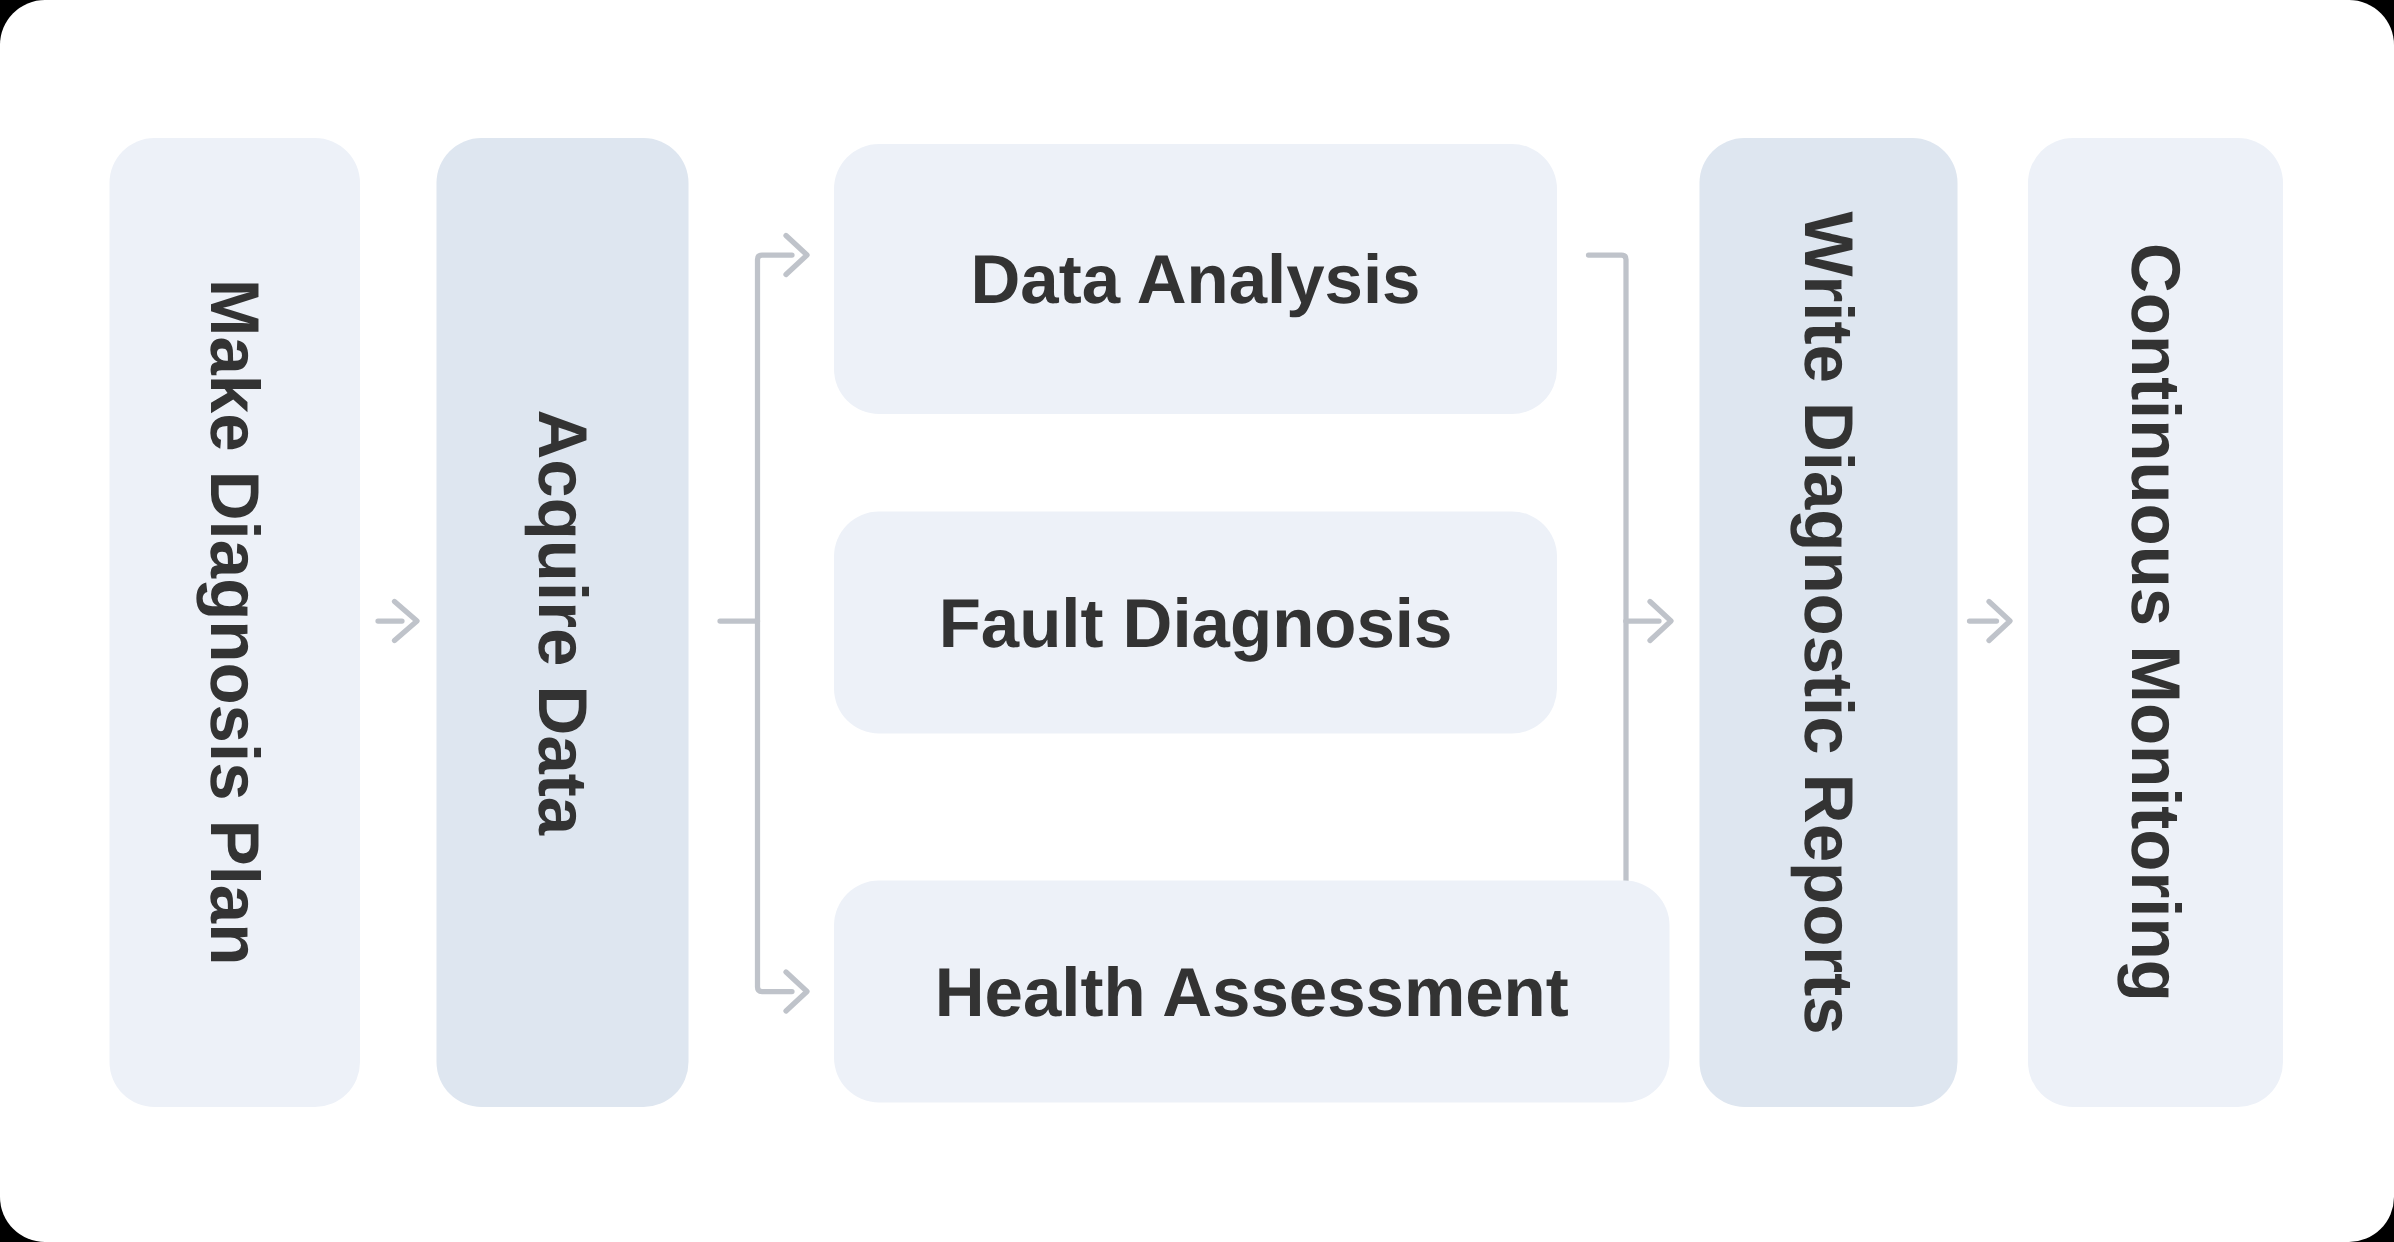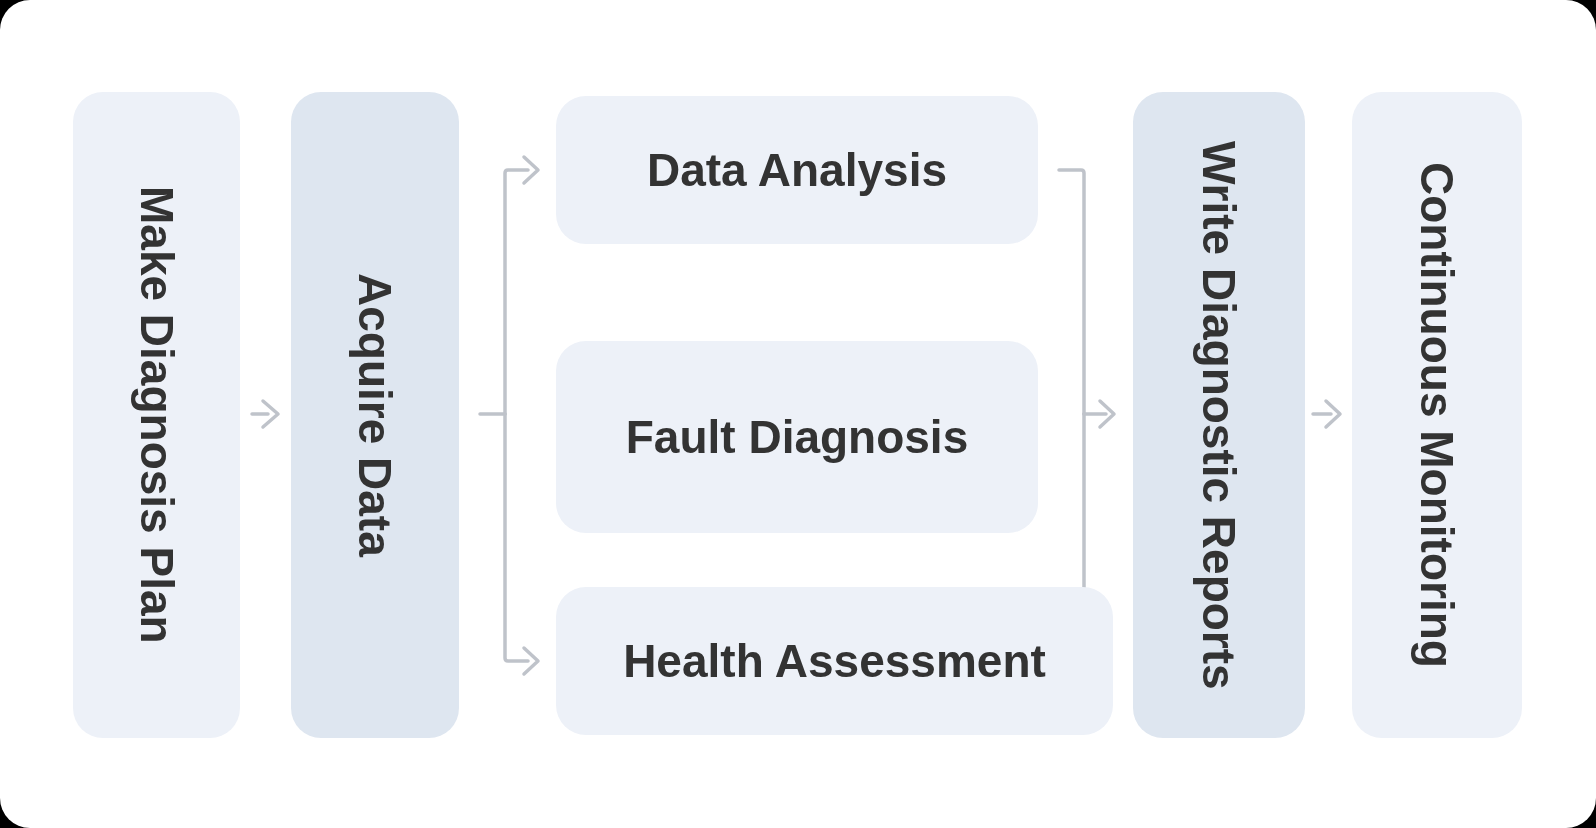--- a/index.html
+++ b/index.html
@@ -79,25 +79,25 @@
     </svg>
 
     <div class="node vertical light" style="left:73px; top:92px; width:167px; height:646px;">
       <span class="label">Make Diagnosis Plan</span>
     </div>
 
     <div class="node vertical shaded" style="left:291px; top:92px; width:168px; height:646px;">
       <span class="label">Acquire Data</span>
     </div>
 
-    <div class="node light" style="left:556px; top:96px; width:482px; height:148px;">
+    <div class="node light" style="left:556px; top:96px; width:482px; height:180px;">
       <span class="label">Data Analysis</span>
     </div>
 
-    <div class="node light" style="left:556px; top:341px; width:482px; height:192px;">
+    <div class="node light" style="left:556px; top:341px; width:482px; height:148px;">
       <span class="label">Fault Diagnosis</span>
     </div>
 
     <div class="node light" style="left:556px; top:587px; width:557px; height:148px;">
       <span class="label">Health Assessment</span>
     </div>
 
     <div class="node vertical shaded" style="left:1133px; top:92px; width:172px; height:646px;">
       <span class="label">Write Diagnostic Reports</span>
     </div>

